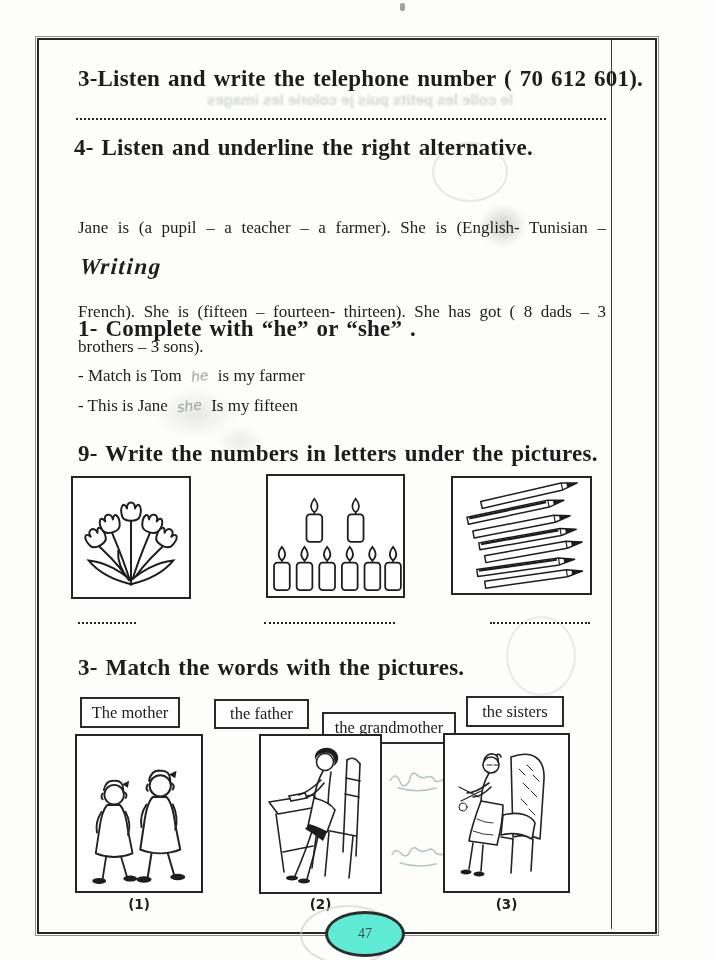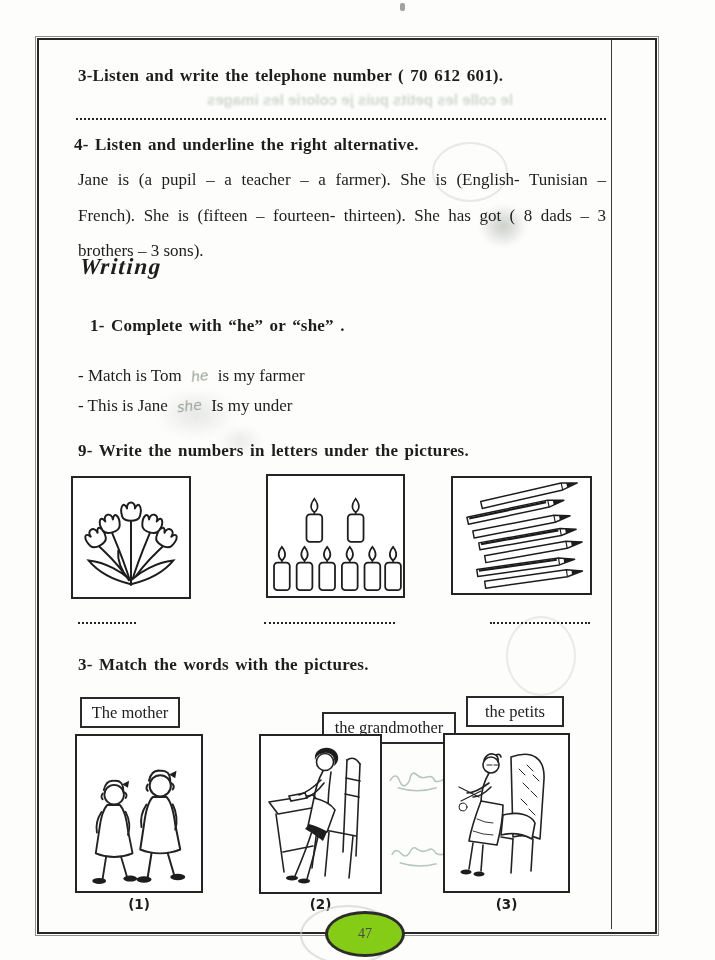--- a/index.html
+++ b/index.html
@@ -31,35 +31,35 @@
   .g-blob2{left:138px;top:378px;width:116px;height:72px;opacity:.22;filter:blur(3px);
     background:radial-gradient(closest-side,#9aa09a,rgba(154,160,154,0) 70%);}
   .g-blob3{left:208px;top:420px;width:64px;height:42px;opacity:.2;filter:blur(3px);
     background:radial-gradient(closest-side,#9aa09a,rgba(154,160,154,0) 70%);}
   .speck{position:absolute;left:400px;top:3px;width:5px;height:8px;background:#8a8a8a;
     border-radius:2px;opacity:.8;z-index:0;}
   .hw-note{position:absolute;width:78px;height:36px;opacity:.55;filter:blur(.3px);z-index:2;}
   .hw1{left:386px;top:760px;}
   .hw2{left:386px;top:836px;}
   
-  .t{position:absolute;font-weight:bold;font-size:17px;letter-spacing:.2px;
+  .t{position:absolute;font-weight:bold;font-size:23px;letter-spacing:.2px;
     word-spacing:2px;white-space:nowrap;z-index:3;}
   .q3title{left:78px;top:66px;}
   .q4title{left:74px;top:135px;}
-  .q1title{left:78px;top:316px;margin-left:12px;}
+  .q1title{left:78px;top:316px;}
   .q2title{left:78px;top:441px;}
   .mq3title{left:78px;top:655px;text-align:center;}
   .dotline{position:absolute;border-bottom:2.6px dotted #242424;z-index:3;}
   .main-dots{left:76px;top:104px;width:530px;height:14px;}
   .ans1{left:78px;top:608px;width:58px;height:14px;}
   .ans2{left:264px;top:608px;width:131px;height:14px;}
   .ans3{left:490px;top:608px;width:100px;height:14px;}
   .para{position:absolute;left:78px;top:162px;width:528px;font-size:17px;
     line-height:35.5px;z-index:3;}
-  .jline{text-align:justify;text-align-last:justify;}
+  .jline{text-align:justify;text-align-last:justify;margin-top:48px;}
   .writing{position:absolute;left:80px;top:254px;font-size:23px;font-weight:bold;
     font-style:italic;letter-spacing:1.5px;transform:skewX(-4deg);z-index:3;}
   .fill-item{position:absolute;left:78px;font-size:17px;white-space:nowrap;z-index:3;}
   .i1{top:366px;}
   .i2{top:396px;}
   .hw{display:inline-block;font-family:"DejaVu Sans",sans-serif;font-style:italic;
     font-size:14px;color:#96a198;margin:0 5px;transform:rotate(-7deg);
     filter:blur(.3px);}
   
   .pbox{position:absolute;border:2px solid #242424;background:#fff;z-index:3;}
@@ -82,21 +82,21 @@
   .pic svg{display:block;width:100%;height:100%;}
   .plabel{position:absolute;text-align:center;font-family:"DejaVu Sans",sans-serif;
     font-weight:bold;font-size:13.5px;z-index:3;}
   .pl1{left:75px;width:128px;top:896px;}
   .pl2{left:259px;width:123px;top:896px;}
   .pl3{left:443px;width:127px;top:896px;}
   
   .oval-ghost{position:absolute;left:300px;top:905px;width:92px;height:56px;
     border:2px solid #c9cfc9;border-radius:50%;opacity:.6;z-index:4;}
   .page-oval{position:absolute;left:325px;top:911px;width:74px;height:40px;
-    border:3px solid #2c2c2c;border-radius:50%;background:#84cc16;z-index:5;
+    border:3px solid #2c2c2c;border-radius:50%;background:#5eead4;z-index:5;
     display:flex;align-items:center;justify-content:center;
     font-size:14px;color:#4a4a4a;}
 </style>
 </head>
 <body>
 
 <div class="scan">
 
   <div class="bleed-text">le colle les petits puis je colorie les images</div>
   <div class="ghost g-ring1"></div>
@@ -130,21 +130,21 @@
 
   <div class="t q1title">1- Complete with “he” or “she” .</div>
   <div class="fill-item i1">
     <span>- Match is Tom</span>
     <span class="hw">he</span>
     <span>is my farmer</span>
   </div>
   <div class="fill-item i2">
     <span>- This is Jane</span>
     <span class="hw">she</span>
-    <span>Is my under</span>
+    <span>Is my fifteen</span>
   </div>
 
   <div class="t q2title">9- Write the numbers in letters under the pictures.</div>
 
   <div class="pbox bx-flowers">
     <svg viewBox="0 0 118 121">
       <defs>
         <path id="tul" d="M-9 3 C-12 -7 -7 -13 -4 -5 C-5 -13 5 -13 4 -5 C7 -13 12 -7 9 3 C7 9 -7 9 -9 3 Z" fill="#fff" stroke="#1c1c1c" stroke-width="2" stroke-linejoin="round"></path>
       </defs>
       <g stroke="#1c1c1c" stroke-width="2" fill="none" stroke-linecap="round">
@@ -208,22 +208,23 @@
     </svg>
   </div>
 
   <div class="dotline ans1"></div>
   <div class="dotline ans2"></div>
   <div class="dotline ans3"></div>
 
   <div class="t mq3title">3- Match the words with the pictures.</div>
 
   <div class="wbox wb1">The mother</div>
+  <div class="wbox wb2">the father</div>
   <div class="wbox wb3">the grandmother</div>
-  <div class="wbox wb4">the petits</div>
+  <div class="wbox wb4">the sisters</div>
 
   <div class="pic pic1">
     <svg viewBox="0 0 124 155">
       <defs>
         <g id="girl" stroke="#222" stroke-width="1.6" fill="none" stroke-linecap="round">
           <circle cx="1" cy="-29" r="8.5" fill="#fff"></circle>
           <path d="M-8 -33 Q-6 -42 1 -41 Q9 -42 9 -32"></path>
           <path d="M-9 -30 q-2 3 0 5"></path>
           <path d="M10 -31 q3 2 1 5"></path>
           <path d="M8 -38 l6 -3 l-1 6 z" fill="#1d1d1d" stroke="none"></path>

